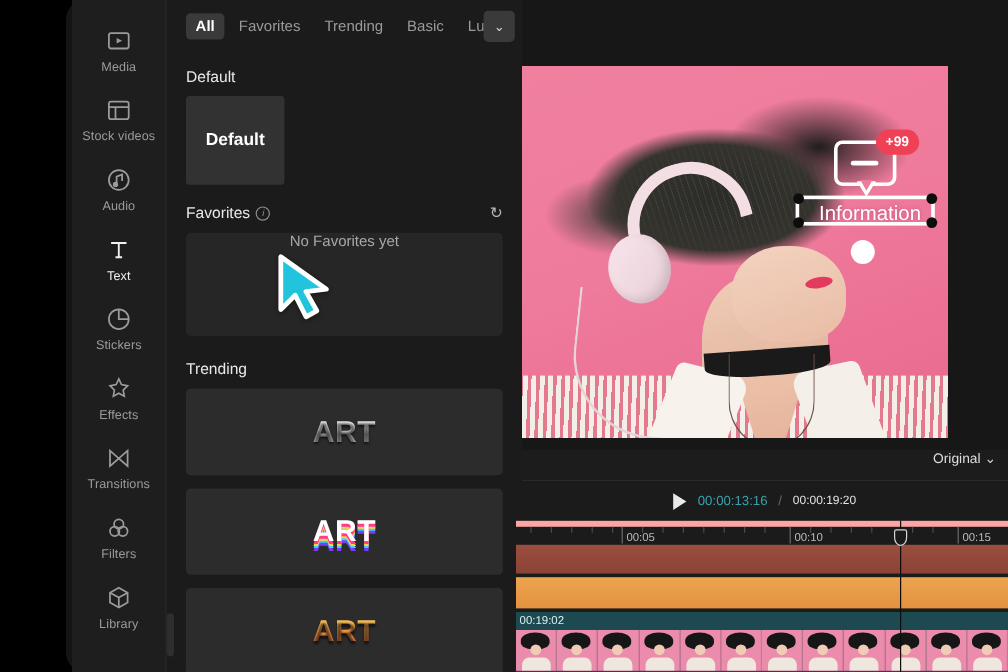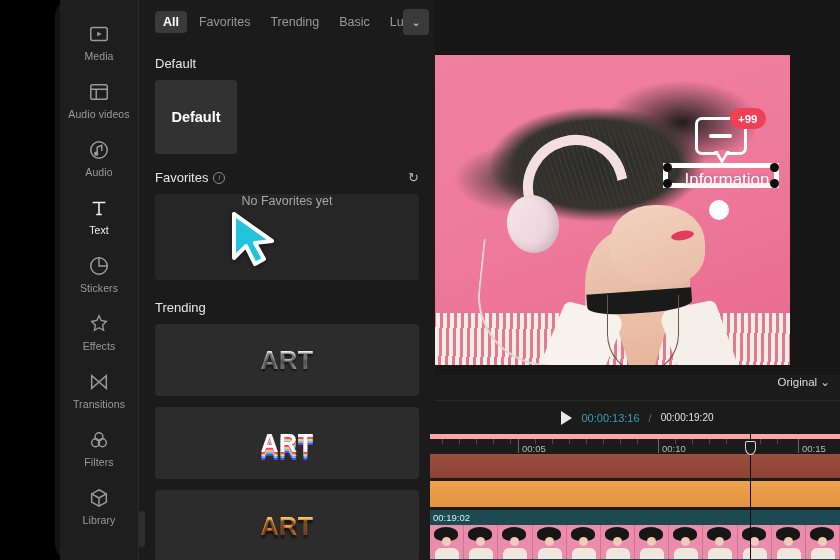--- a/index.html
+++ b/index.html
@@ -222,21 +222,21 @@
     background:#fff; border-radius:2px;
   }
   .badge99{
     position:absolute; left:35px; top:-9px; min-width:32px; height:21px; padding:0 6px;
     background:#ef4155; color:#fff; border-radius:11px; font-size:11.5px;
     font-weight:bold; display:flex; align-items:center; justify-content:center;
     border:2px solid #ef4155;
   }
   .text-sel{
     position:absolute; left:228px; top:108px; width:116px; height:25px;
-    border:5px solid #ffffff;
+    border:3px solid #ffffff;
   }
   .text-sel .txt{
     position:absolute; left:1px; top:-1px; width:116px; text-align:center;
     font-size:17px; color:#fff; line-height:25px; white-space:nowrap;
     text-shadow:0 0 3px rgba(160,60,110,.55);
   }
   .hdl{ position:absolute; width:9px; height:9px; background:#0d0d0d; border-radius:50%; }
   .hdl.tl{ left:-5px; top:-5px; } .hdl.tr{ right:-5px; top:-5px; }
   .hdl.bl{ left:-5px; bottom:-5px; } .hdl.br{ right:-5px; bottom:-5px; }
   .rot-knob{
@@ -307,21 +307,21 @@
         <rect x="3" y="5" width="18" height="14" rx="2"></rect>
           <path d="M10 9.5l5 2.5-5 2.5z" fill="currentColor" stroke="none"></path>
       </svg>
       <div class="rl">Media</div>
     </div>
     <div class="rail-item">
       <svg class="ri" viewBox="0 0 24 24" fill="none" stroke="currentColor" stroke-width="1.6">
         <rect x="3" y="4" width="18" height="16" rx="2"></rect>
           <path d="M3 9h18M9 9v11"></path>
       </svg>
-      <div class="rl">Audio videos</div>
+      <div class="rl">Stock videos</div>
     </div>
     <div class="rail-item">
       <svg class="ri" viewBox="0 0 24 24" fill="none" stroke="currentColor" stroke-width="1.6">
         <circle cx="12" cy="12" r="9"></circle>
           <path d="M10 16V9l5-2v6"></path>
           <circle cx="9" cy="16" r="1.6" fill="currentColor"></circle>
       </svg>
       <div class="rl">Audio</div>
     </div>
     <div class="rail-item active">

